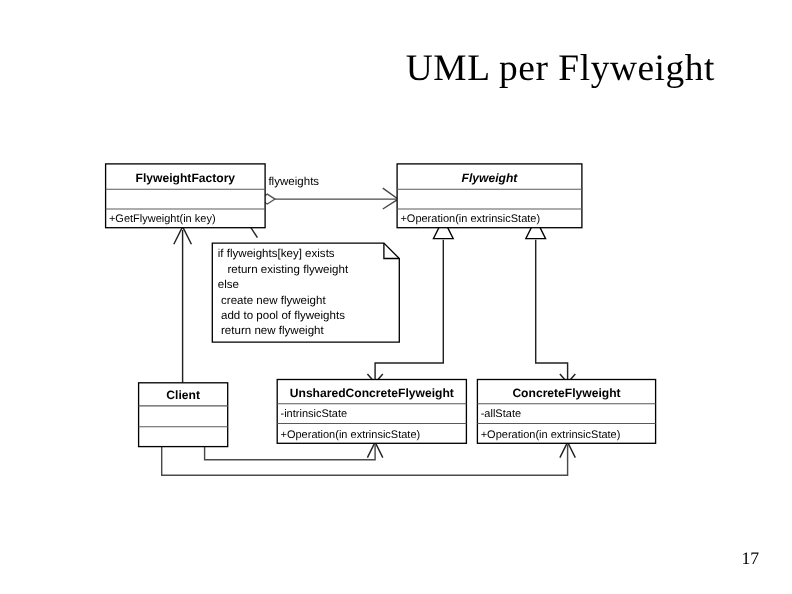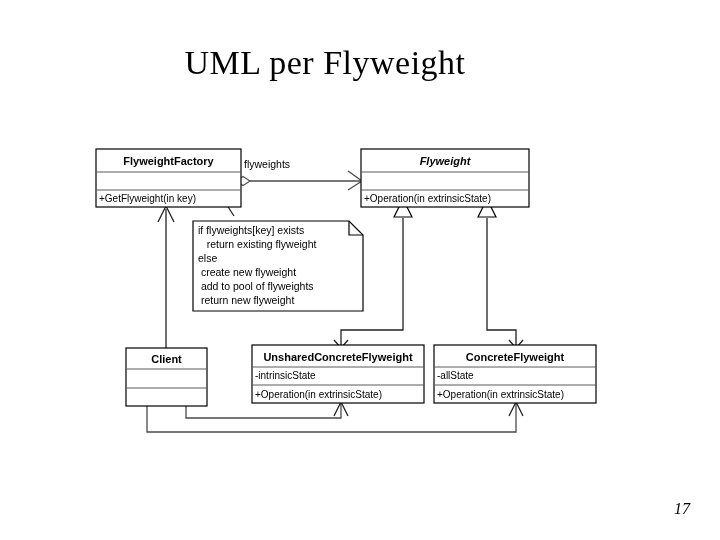--- a/index.html
+++ b/index.html
@@ -19,35 +19,34 @@
     left: 0; top: 0;
     width: 720px;
     height: 540px;
     background: #ffffff;
   }
   #slide-title {
     position: absolute;
     left: 0;
     top: 44px;
     width: 650px;
-    text-align: center;
+    text-align: right;
     font-family: "Liberation Serif", serif;
     font-size: 34px;
     font-weight: normal;
     color: #000000;
     letter-spacing: 0.5px;
   }
   #page-number {
     position: absolute;
     right: 30px;
     bottom: 22px;
     font-family: "Liberation Serif", serif;
     font-size: 16px;
     color: #000000;
-    font-style: italic;
   }
   #diagram {
     position: absolute;
     left: 0;
     top: 0;
     width: 720px;
     height: 540px;
   }
   .cls-name {
     font-family: "Liberation Sans", sans-serif;

